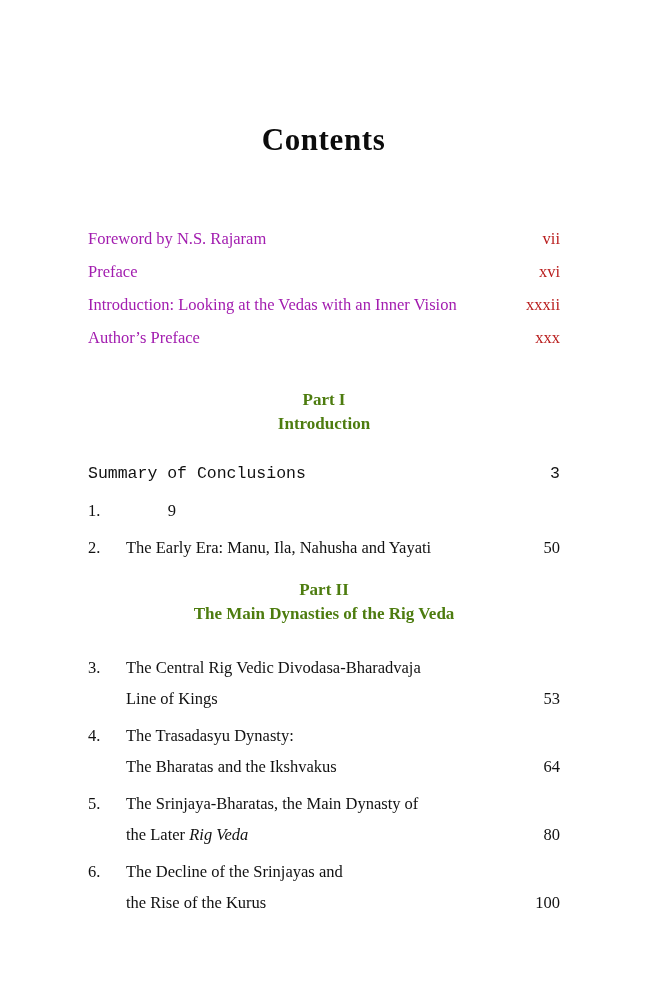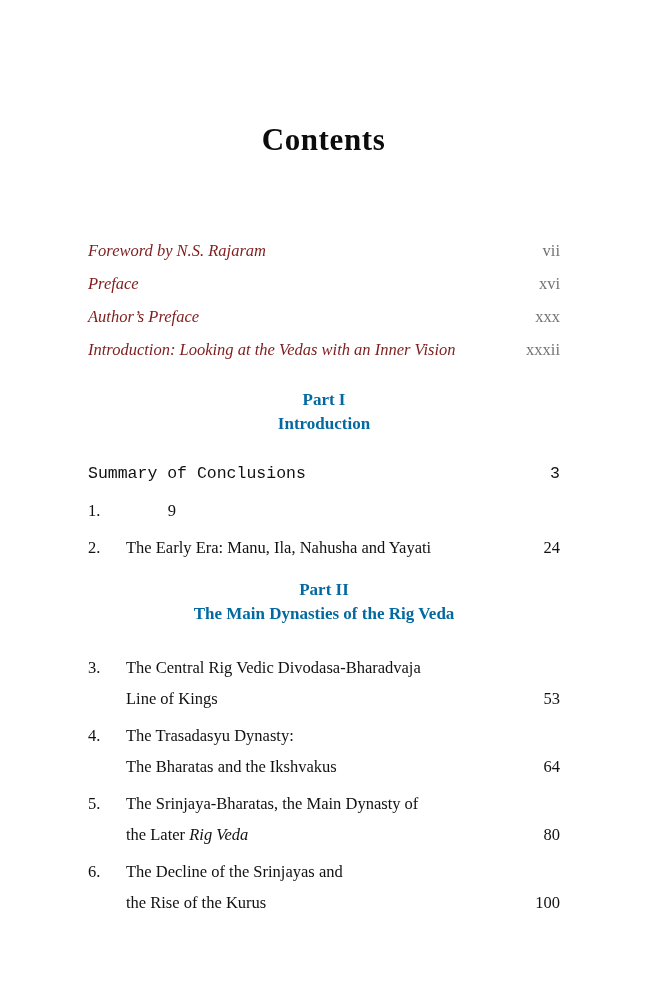--- a/index.html
+++ b/index.html
@@ -56,44 +56,42 @@
   }
 
   
   .front-list { margin: 0; }
   .front-row {
     height: 33px;
     align-items: baseline;
   }
   .front-label {
     flex: 1 1 auto;
-    font-style: italic;
     font-size: 16.5px;
     line-height: 33px;
     white-space: nowrap;
-    color: #7f1d1d;
+    color: #a21caf;
   }
   .front-page {
     flex: 0 0 auto;
     text-align: right;
     font-size: 16.5px;
     line-height: 33px;
     font-style: normal;
-    color: #737373;
+    color: #b91c1c;
     min-width: 40px;
-    margin-top: 12px;
   }
 
   
   .part-heading {
     text-align: center;
     font-weight: bold;
     font-size: 17px;
     line-height: 24px;
-    color: #0369a1;
+    color: #4d7c0f;
   }
   .part-heading .part-name { display: block; }
   .part-heading .part-sub  { display: block; }
 
   #part1-heading { margin-top: 34px; }
   #part2-heading { margin-top: 15px; }
 
   
   .chapter-list { margin: 0; }
   #part1-chapters { margin-top: 22px; }
@@ -150,26 +148,26 @@
     <div class="front-list" id="front-list">
         <div class="row front-row">
           <span class="front-label">Foreword by N.S. Rajaram</span>
           <span class="front-page">vii</span>
         </div>
         <div class="row front-row">
           <span class="front-label">Preface</span>
           <span class="front-page">xvi</span>
         </div>
         <div class="row front-row">
+          <span class="front-label">Introduction: Looking at the Vedas with an Inner Vision</span>
+          <span class="front-page">xxxii</span>
+        </div>
+        <div class="row front-row">
           <span class="front-label">Author’s Preface</span>
           <span class="front-page">xxx</span>
-        </div>
-        <div class="row front-row">
-          <span class="front-label">Introduction: Looking at the Vedas with an Inner Vision</span>
-          <span class="front-page">xxxii</span>
         </div>
       </div>
 
     <div class="part-heading" id="part1-heading">
       <span class="part-name">Part I</span>
       <span class="part-sub">Introduction</span>
     </div>
 
     <div class="chapter-list" id="part1-chapters">
         <div class="chapter-row unnumbered">
@@ -186,21 +184,21 @@
             <span class="chapter-line">
               <span class="chapter-page">9</span>
             </span>
           </span>
         </div>
         <div class="chapter-row">
           <span class="chapter-num">2.</span>
           <span class="chapter-lines">
             <span class="chapter-line">
               <span class="chapter-text">The Early Era: Manu, Ila, Nahusha and Yayati</span>
-              <span class="chapter-page">24</span>
+              <span class="chapter-page">50</span>
             </span>
           </span>
         </div>
       </div>
 
     <div class="part-heading" id="part2-heading">
       <span class="part-name">Part II</span>
       <span class="part-sub">The Main Dynasties of the Rig Veda</span>
     </div>
 

